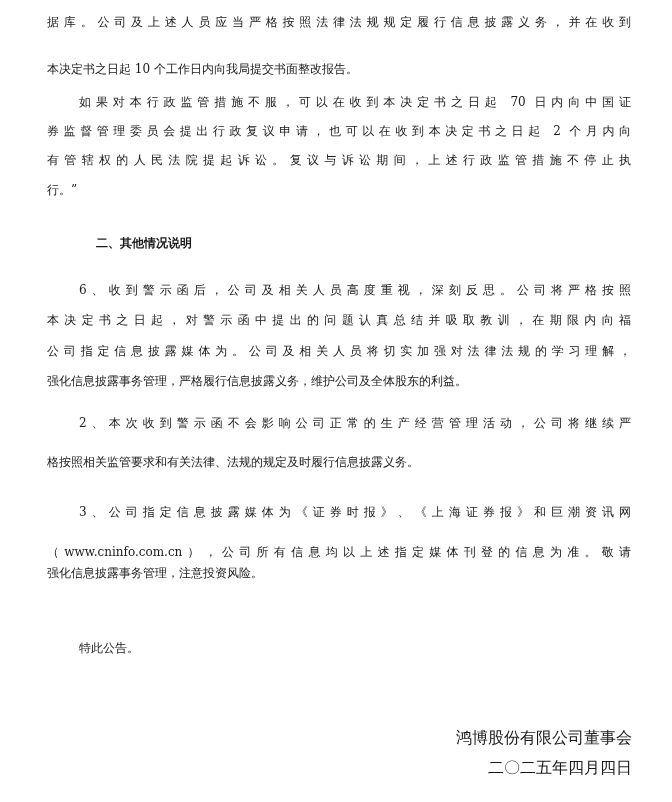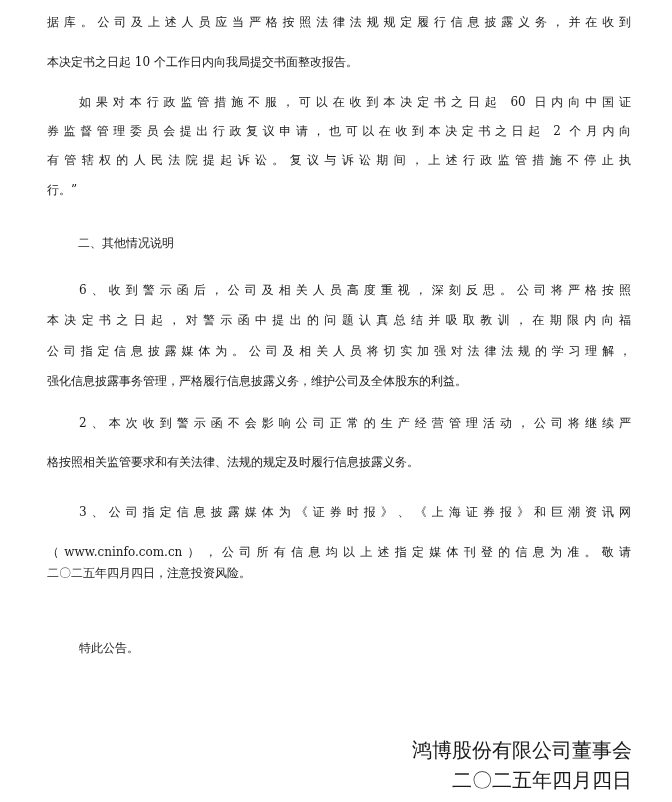--- a/index.html
+++ b/index.html
@@ -2,47 +2,47 @@
 <html><head>
 <meta charset="utf-8">
 <style>
   html, body { margin: 0; padding: 0; background: #ffffff; }
   body { width: 672px; height: 802px; position: relative; overflow: hidden;
          font-family: "DejaVu Serif", "Liberation Serif", serif; color: #1a1a1a; }
   .line { position: absolute; left: 47px; width: 584px; height: 22px; line-height: 22px;
           font-size: 12px; white-space: nowrap; text-align: justify; text-align-last: justify; letter-spacing: 0px; }
   .indent { left: 79px; width: 552px; }
   .last { text-align-last: left; }
-  .heading { font-weight: normal; text-align-last: left; left: 78px; width: 300px; }
-  .sig { position: absolute; right: 40px; font-size: 20px; line-height: 22px; white-space: nowrap; text-align: right; margin-top: 12px; }
+  .heading { font-weight: bold; text-align-last: left; left: 96px; width: 300px; }
+  .sig { position: absolute; right: 40px; font-size: 16px; line-height: 22px; white-space: nowrap; text-align: right; }
 </style>
 </head>
 <body>
 
 <div>
 
   <div class="line" style="top:11px">据库。公司及上述人员应当严格按照法律法规规定履行信息披露义务，并在收到</div>
-  <div class="line last" style="top:51px">本决定书之日起 10 个工作日内向我局提交书面整改报告。</div>
+  <div class="line last" style="top:58px">本决定书之日起 10 个工作日内向我局提交书面整改报告。</div>
 
-  <div class="line indent" style="top:91px">如果对本行政监管措施不服，可以在收到本决定书之日起 60 日内向中国证</div>
+  <div class="line indent" style="top:91px">如果对本行政监管措施不服，可以在收到本决定书之日起 70 日内向中国证</div>
   <div class="line" style="top:120px">券监督管理委员会提出行政复议申请，也可以在收到本决定书之日起 2 个月内向</div>
   <div class="line" style="top:149px">有管辖权的人民法院提起诉讼。复议与诉讼期间，上述行政监管措施不停止执</div>
   <div class="line last" style="top:179px">行。”</div>
 
   <div class="line heading" style="top:232px">二、其他情况说明</div>
 
   <div class="line indent" style="top:279px">6、收到警示函后，公司及相关人员高度重视，深刻反思。公司将严格按照</div>
   <div class="line" style="top:309px">本决定书之日起，对警示函中提出的问题认真总结并吸取教训，在期限内向福</div>
   <div class="line" style="top:340px">公司指定信息披露媒体为。公司及相关人员将切实加强对法律法规的学习理解，</div>
   <div class="line last" style="top:370px">强化信息披露事务管理，严格履行信息披露义务，维护公司及全体股东的利益。</div>
 
   <div class="line indent" style="top:412px">2、本次收到警示函不会影响公司正常的生产经营管理活动，公司将继续严</div>
   <div class="line last" style="top:451px">格按照相关监管要求和有关法律、法规的规定及时履行信息披露义务。</div>
 
   <div class="line indent" style="top:501px">3、公司指定信息披露媒体为《证券时报》、《上海证券报》和巨潮资讯网</div>
   <div class="line" style="top:541px">（www.cninfo.com.cn），公司所有信息均以上述指定媒体刊登的信息为准。敬请</div>
-  <div class="line last" style="top:562px">二〇二五年四月四日，注意投资风险。</div>
+  <div class="line last" style="top:562px">强化信息披露事务管理，注意投资风险。</div>
 
   <div class="line indent last" style="top:637px">特此公告。</div>
 
   <div class="sig" style="top:727px">鸿博股份有限公司董事会</div>
   <div class="sig" style="top:757px">二〇二五年四月四日</div>
 </div>
 
 </body></html>

